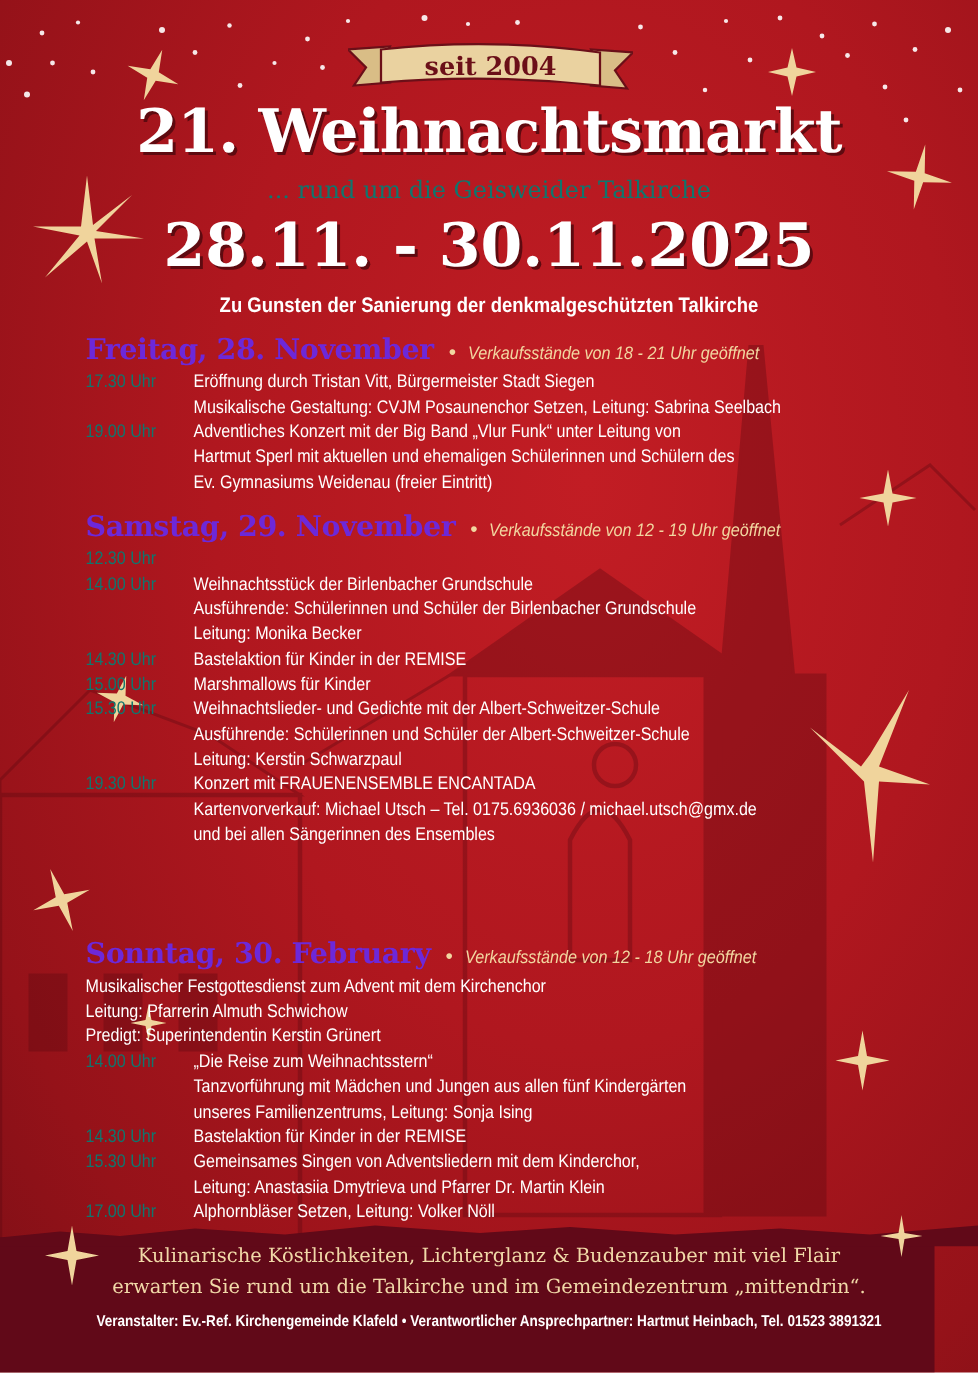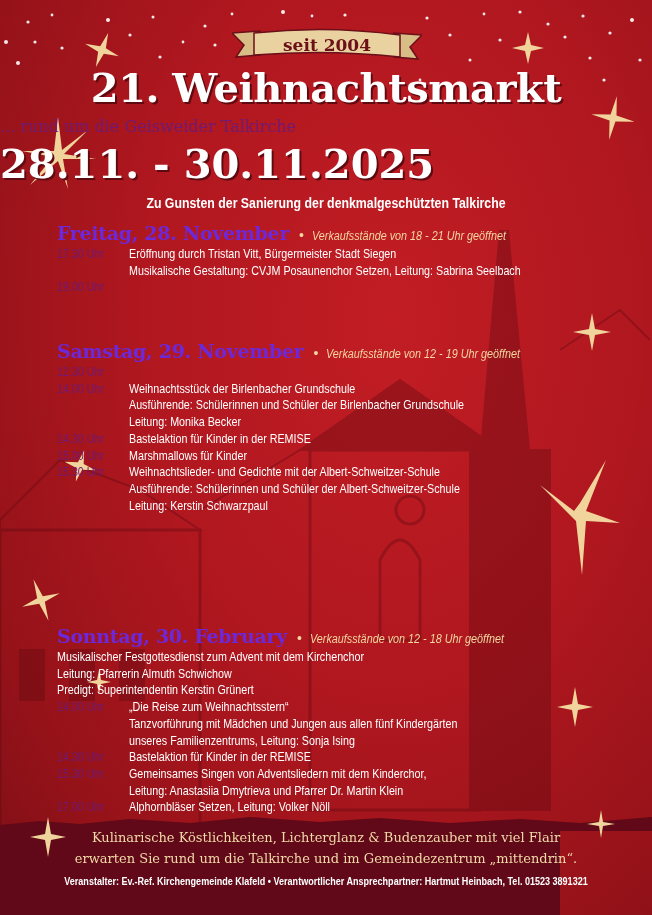--- a/index.html
+++ b/index.html
@@ -23,25 +23,25 @@
     display:flex; align-items:center; justify-content:center;
     font-family:"DejaVu Serif", serif; font-size:17px; font-weight:bold; color:#6b0f18;
   }
   .title {
     position:absolute; left:0; top:64px; width:652px; text-align:center;
     font-family:"DejaVu Serif", serif; font-weight:bold; font-size:40px;
     color:#fff; letter-spacing:-0.5px;
     text-shadow: 2px 2px 0 #5e0a10;
   }
   .subtitle {
-    position:absolute; left:0; top:117px; width:652px; text-align:left;
-    font-family:"DejaVu Serif", serif; font-size:16px; color:#701a75;
+    position:absolute; left:0; top:117px; width:652px; text-align:center;
+    font-family:"DejaVu Serif", serif; font-size:16px; color:#0f766e;
   }
   .dates {
-    position:absolute; left:0; top:140px; width:652px; 
+    position:absolute; left:0; top:140px; width:652px; text-align:center;
     font-family:"DejaVu Serif", serif; font-weight:bold; font-size:40px;
     color:#fff; text-shadow: 2px 2px 0 #5e0a10;
   }
   .cause {
     position:absolute; left:0; top:195px; width:652px; text-align:center;
     font-family:"Liberation Sans", sans-serif; font-weight:bold; font-size:14px;
     color:#fff; transform: scaleX(0.88);
   }
 
   .day { position:absolute; left:57px; width:590px; }
@@ -50,27 +50,27 @@
     font-family:"DejaVu Serif", serif; font-size:19px; font-weight:bold; color:#6d28d9;
     letter-spacing:-0.3px;
   }
   .day-sep { color:#f2d6a0; font-size:14px; margin:0 8px 0 10px; }
   .day-note {
     font-family:"Liberation Sans", sans-serif; font-style:italic; font-size:12px; color:#f2d6a0;
     transform: scaleX(0.9); transform-origin:left;
   }
   .events { margin-top:2px; }
   .event { display:flex; font-size:12.2px; line-height:16.7px; }
-  .ev-time { width:72px; flex:none; color:#701a75; }
+  .ev-time { width:72px; flex:none; color:#0f766e; }
   .ev-lines { flex:1; }
   .ev-line { white-space:nowrap; transform: scaleX(0.88); transform-origin:left; display:block; }
   .ev-time span { display:block; transform: scaleX(0.88); transform-origin:left; }
 
   .footer {
-    position:absolute; left:0; top:825px; width:560px; height:90px;
+    position:absolute; left:0; top:825px; width:623px; height:90px;
     background:#610918;
   }
   .footer-edge { position:absolute; left:0; top:-14px; width:652px; height:20px; }
   .footer-line1, .footer-line2 {
     position:absolute; left:0; width:652px; text-align:center;
     font-family:"DejaVu Serif", serif; font-size:13px; color:#f1d9a8;
   }
   .footer-line1 { top:5px; }
   .footer-line2 { top:26px; }
   .footer-line3 {
@@ -198,20 +198,25 @@
         </div>
       <div class="ev-lines">
         <span class="ev-line">Eröffnung durch Tristan Vitt, Bürgermeister Stadt Siegen</span>
         <span class="ev-line">Musikalische Gestaltung: CVJM Posaunenchor Setzen, Leitung: Sabrina Seelbach</span>
       </div>
     </div>
     <div class="event">
       <div class="ev-time">
           <span>19.00 Uhr</span>
         </div>
+      <div class="ev-lines">
+        <span class="ev-line">Adventliches Konzert mit der Big Band „Vlur Funk“ unter Leitung von</span>
+        <span class="ev-line">Hartmut Sperl mit aktuellen und ehemaligen Schülerinnen und Schülern des</span>
+        <span class="ev-line">Ev. Gymnasiums Weidenau (freier Eintritt)</span>
+      </div>
     </div>
   </div>
 </section>
 
 <section class="day" style="top:340px">
   <div class="day-head">
     <span class="day-title">Samstag, 29. November</span>
     <span class="day-sep">•</span>
     <span class="day-note">Verkaufsstände von 12 - 19 Uhr geöffnet</span>
   </div>
@@ -248,20 +253,30 @@
       </div>
     </div>
     <div class="event">
       <div class="ev-time">
           <span>15.30 Uhr</span>
         </div>
       <div class="ev-lines">
         <span class="ev-line">Weihnachtslieder- und Gedichte mit der Albert-Schweitzer-Schule</span>
         <span class="ev-line">Ausführende: Schülerinnen und Schüler der Albert-Schweitzer-Schule</span>
         <span class="ev-line">Leitung: Kerstin Schwarzpaul</span>
+      </div>
+    </div>
+    <div class="event">
+      <div class="ev-time">
+          <span>19.30 Uhr</span>
+        </div>
+      <div class="ev-lines">
+        <span class="ev-line">Konzert mit FRAUENENSEMBLE ENCANTADA</span>
+        <span class="ev-line">Kartenvorverkauf: Michael Utsch  –  Tel. 0175.6936036 / michael.utsch@gmx.de</span>
+        <span class="ev-line">und bei allen Sängerinnen des Ensembles</span>
       </div>
     </div>
   </div>
 </section>
 
 <section class="day" style="top:625px">
   <div class="day-head">
     <span class="day-title">Sonntag, 30. February</span>
     <span class="day-sep">•</span>
     <span class="day-note">Verkaufsstände von 12 - 18 Uhr geöffnet</span>

